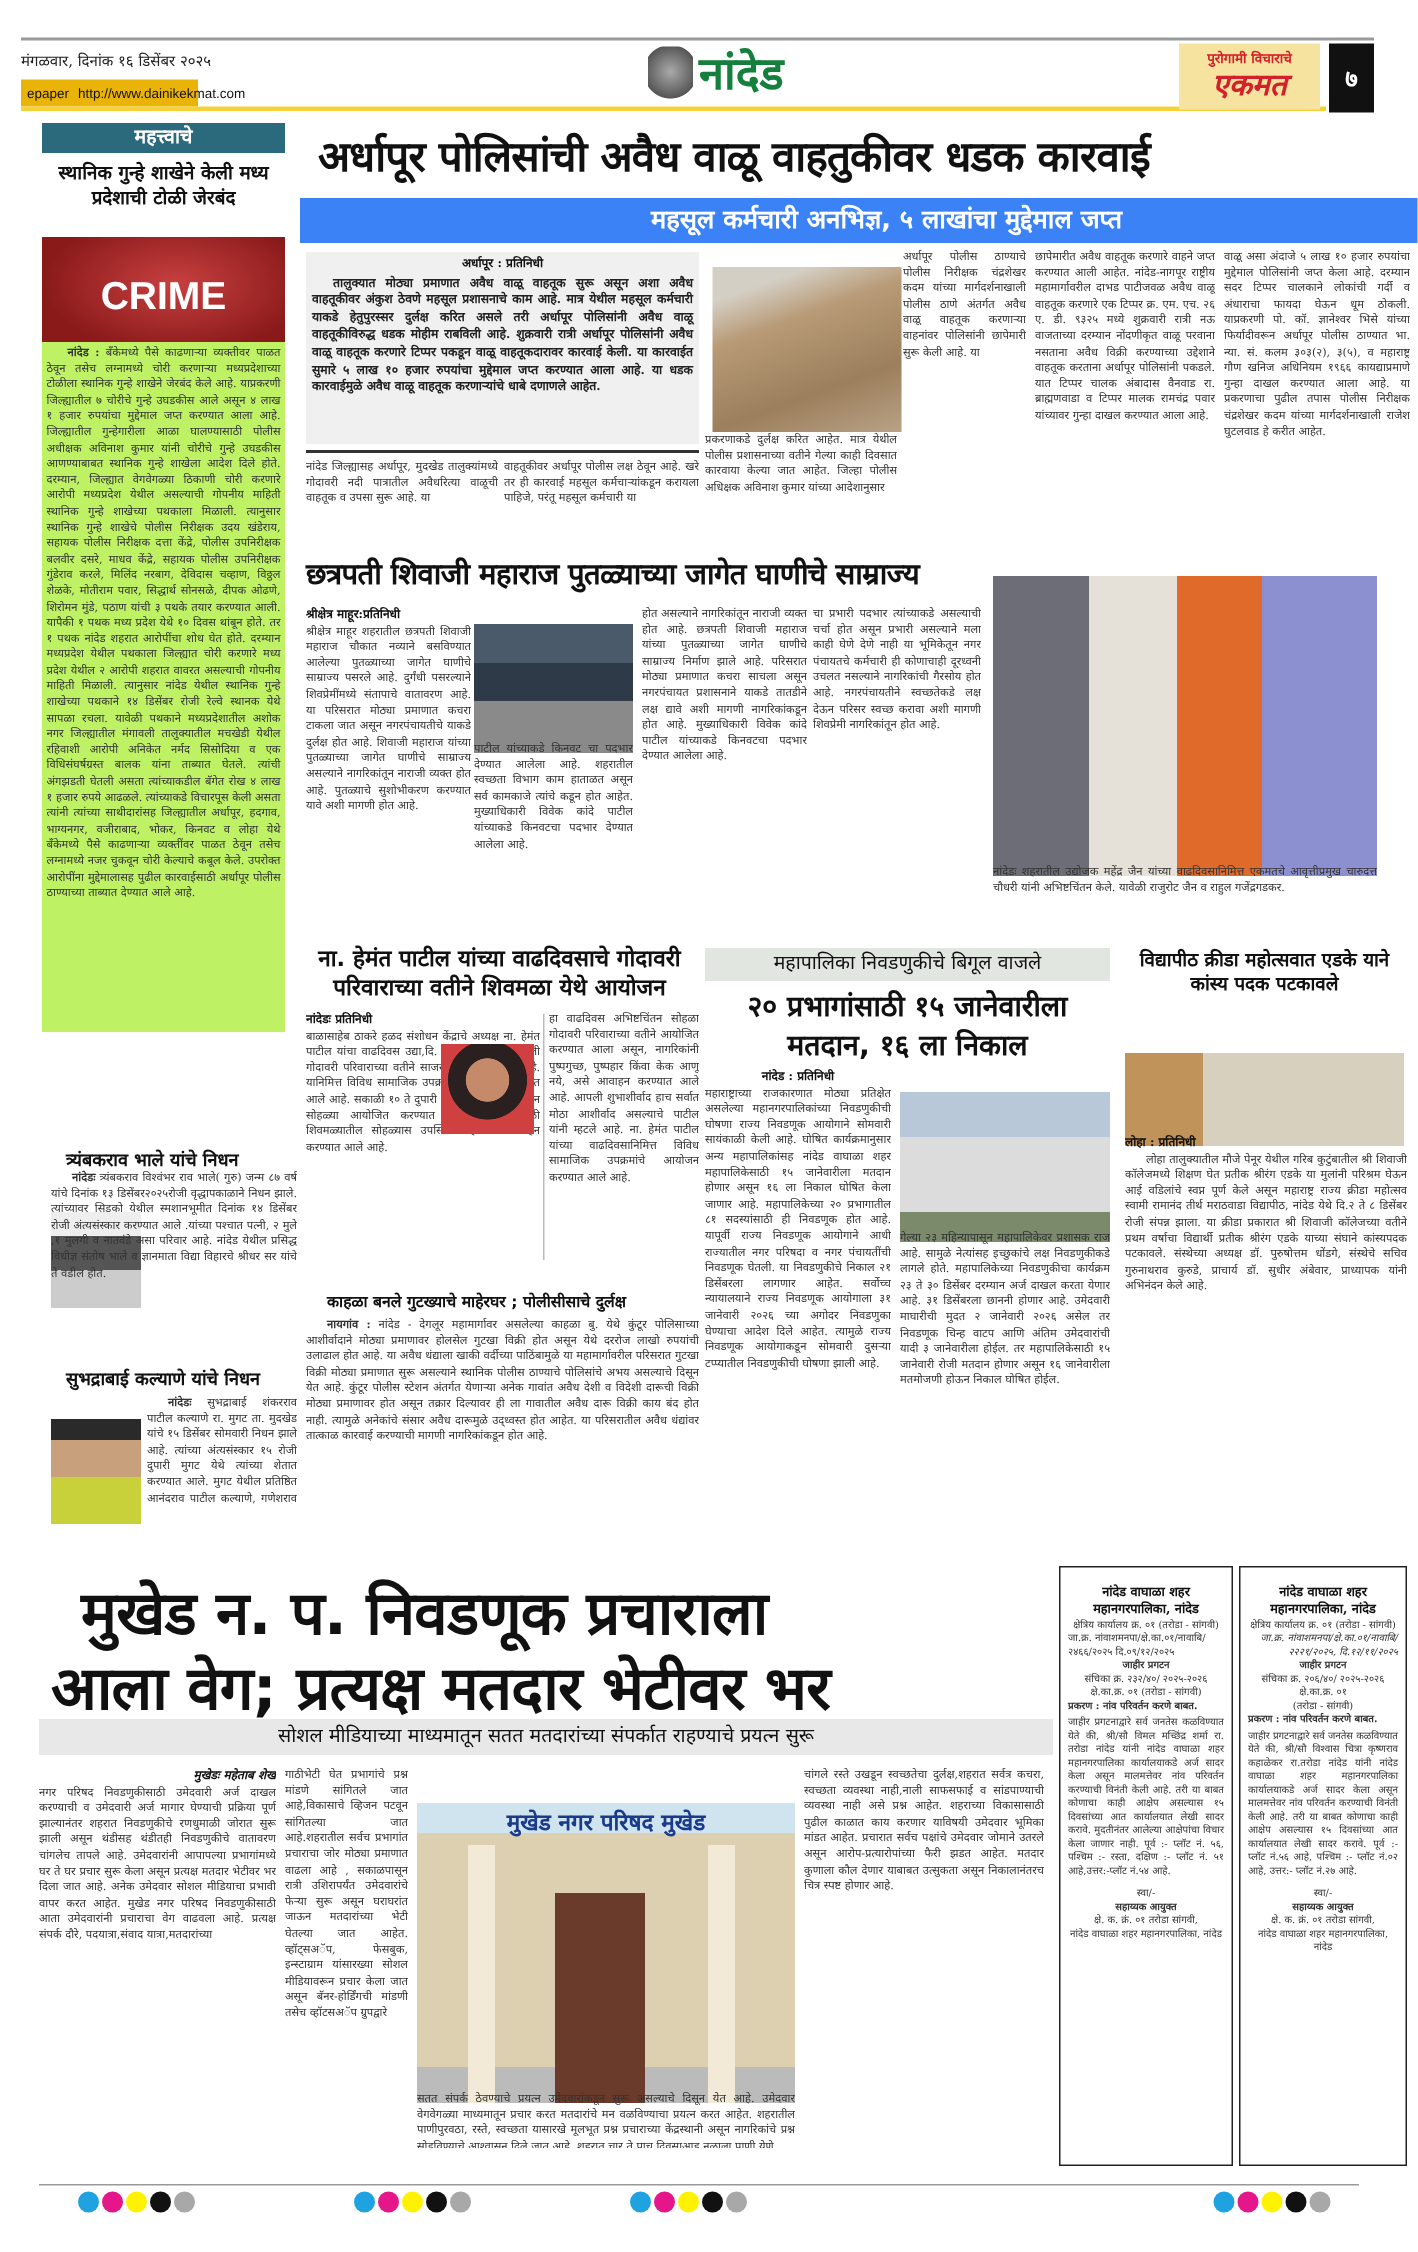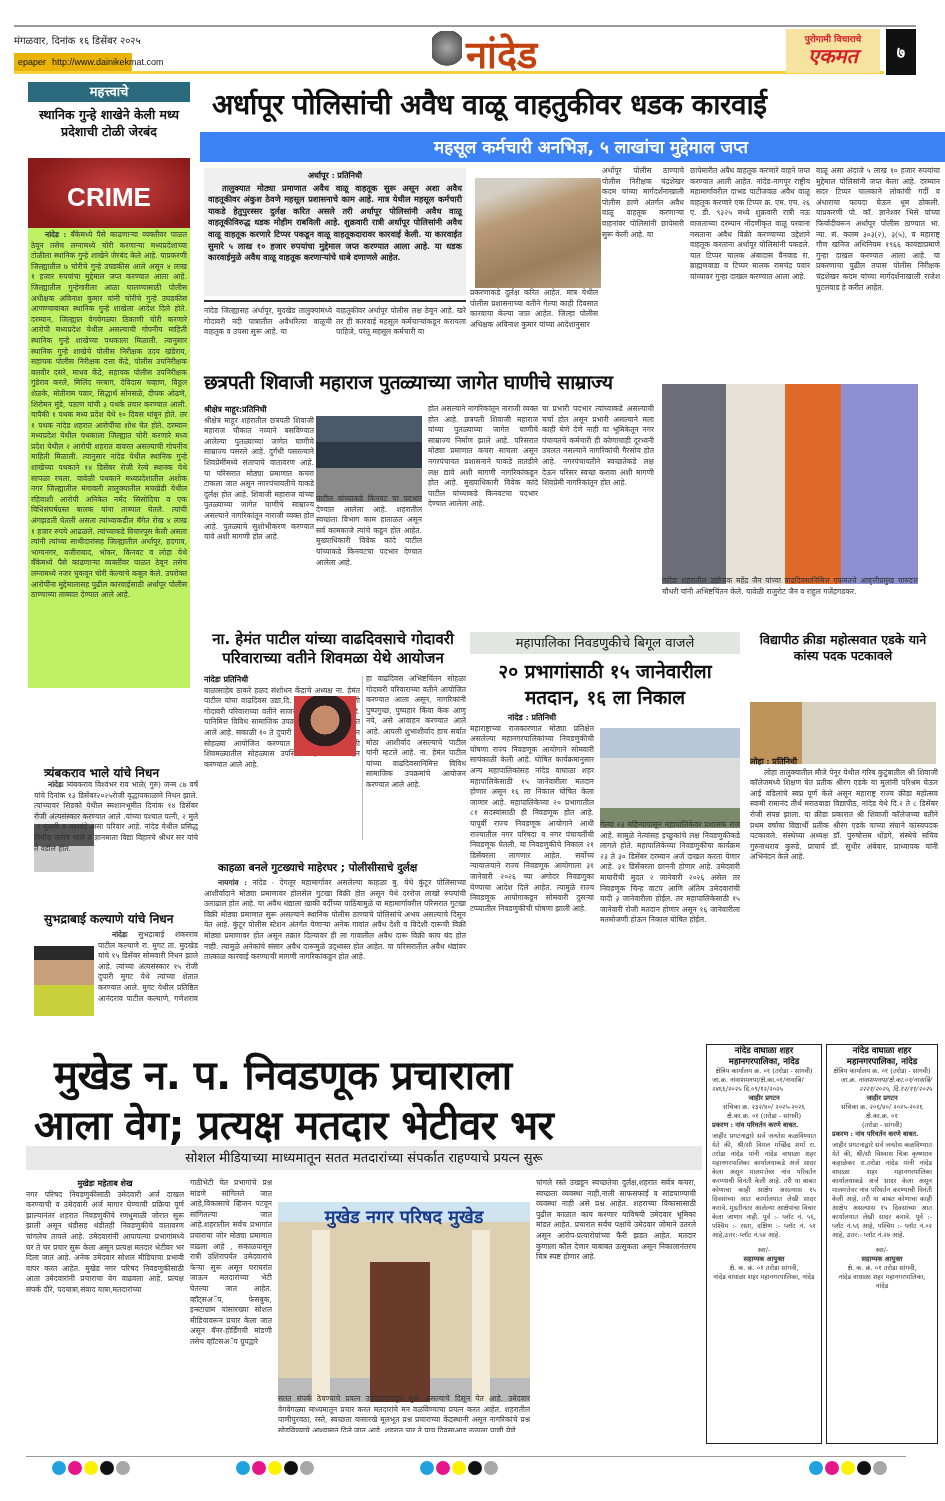--- a/index.html
+++ b/index.html
@@ -7,38 +7,38 @@
   body { font-family: "DejaVu Serif", serif; color: #222; position: relative; }
   .abs { position: absolute; }
   .txt { font-size: 7.5px; line-height: 10.6px; text-align: justify; color: #333; overflow: hidden; }
   .txt p { text-indent: 14px; }
   .dateline { font-weight: bold; font-size: 8px; color: #111; margin-bottom: 1px; }
   .photo { background: #8a7a68; overflow: hidden; position: absolute; margin-top: 12px; }
   .hl { font-family: "DejaVu Sans", sans-serif; font-weight: bold; color: #111; position: absolute; white-space: nowrap; }
   .rule { position: absolute; background: #333; }
   .vr { position: absolute; width: 1px; background: #bbb; }
   .dot { display: inline-block; width: 14px; height: 14px; border-radius: 50%; margin-right: 2px; }
-  .notice { position: absolute; border: 1.5px solid #222; padding: 0 5px; font-size: 6.6px; line-height: 9px; text-align: center; color: #333; overflow: hidden; background: #fff; }
+  .notice { position: absolute; border: 1.5px solid #222; padding: 12px 5px; font-size: 6.6px; line-height: 9px; text-align: center; color: #333; overflow: hidden; background: #fff; }
   .notice .nt { font-weight: bold; font-size: 8.5px; line-height: 11px; color: #111; }
   .notice .body { text-align: justify; margin-top: 2px; }
   .notice .sig { font-weight: bold; }
 </style>
 </head>
 <body>
 
 <div class="abs" style="left:14px;top:25px;width:902px;height:48px;border-top:2px solid #999;">
   <div class="abs" style="left:0;top:6px;font-size:10px;color:#222;">मंगळवार, दिनांक १६ डिसेंबर २०२५</div>
   <div class="abs" style="left:0;top:26px;width:118px;height:18px;background:#eab308;border-radius:0 0 0 0;display:flex;align-items:center;padding-left:4px;font-family:'Liberation Sans',sans-serif;font-size:9px;color:#111;">
     <span>epaper</span>
     <span style="display:inline-block;width:8px;height:8px;border-radius:50%;background:#d4202a;margin:0 3px;"></span>
     <span>http://www.dainikekmat.com</span>
   </div>
   <div class="abs" style="left:0;top:44px;width:870px;height:3px;background:#f5d23a;"></div>
   <div class="abs" style="left:418px;top:4px;width:30px;height:42px;background:radial-gradient(circle at 50% 40%,#aaa,#555 60%,transparent 62%);"></div>
-  <div class="abs" style="left:452px;top:0;font-family:'DejaVu Sans',sans-serif;font-weight:bold;font-size:38px;color:#c2410c;">नांदेड</div>
+  <div class="abs" style="left:452px;top:0;font-family:'DejaVu Sans',sans-serif;font-weight:bold;font-size:30px;color:#15803d;">नांदेड</div>
   <div class="abs" style="left:772px;top:2px;width:94px;height:44px;background:#f7e3a0;text-align:center;">
     <div style="font-size:9px;color:#d4202a;font-weight:bold;margin-top:3px;">पुरोगामी विचाराचे</div>
     <div style="font-family:'DejaVu Sans',sans-serif;font-weight:bold;font-size:20px;color:#d4202a;line-height:22px;font-style:italic;">एकमत</div>
   </div>
   <div class="abs" style="left:872px;top:2px;width:30px;height:46px;background:#111;color:#fff;display:flex;align-items:center;justify-content:center;font-size:16px;font-weight:bold;">
     <span>७</span>
   </div>
 </div>
 
 <div class="abs" style="left:28px;top:82px;width:162px;height:20px;background:#2a6a7c;color:#fff;text-align:center;font-family:'DejaVu Sans',sans-serif;font-weight:bold;font-size:13px;line-height:20px;">
@@ -124,26 +124,26 @@
   <div class="dateline">लोहा : प्रतिनिधी</div>
   <p>लोहा तालुक्यातील मौजे पेनूर येथील गरिब कुटुंबातील श्री शिवाजी कॉलेजमध्ये शिक्षण घेत प्रतीक श्रीरंग एडके या मुलांनी परिश्रम घेऊन आई वडिलांचे स्वप्न पूर्ण केले असून महाराष्ट्र राज्य क्रीडा महोत्सव स्वामी रामानंद तीर्थ मराठवाडा विद्यापीठ, नांदेड येथे दि.२ ते ८ डिसेंबर रोजी संपन्न झाला. या क्रीडा प्रकारात श्री शिवाजी कॉलेजच्या वतीने प्रथम वर्षाचा विद्यार्थी प्रतीक श्रीरंग एडके याच्या संघाने कांस्यपदक पटकावले. संस्थेच्या अध्यक्ष डॉ. पुरुषोत्तम धोंडगे, संस्थेचे सचिव गुरुनाथराव कुरुडे, प्राचार्य डॉ. सुधीर अंबेवार, प्राध्यापक यांनी अभिनंदन केले आहे.</p>
 </div>
 
 <div class="hl" style="left:54px;top:1046px;font-size:40px;letter-spacing:-0.5px;">मुखेड न. प. निवडणूक प्रचाराला</div>
 <div class="hl" style="left:34px;top:1096px;font-size:40px;letter-spacing:-0.5px;">आला वेग; प्रत्यक्ष मतदार भेटीवर भर</div>
 <div class="abs" style="left:26px;top:1146px;width:676px;height:24px;background:#e8e8e8;text-align:center;font-family:'DejaVu Sans',sans-serif;font-size:13px;line-height:24px;color:#111;">
   <span>सोशल मीडियाच्या माध्यमातून सतत मतदारांच्या संपर्कात राहण्याचे प्रयत्न सुरू</span>
 </div>
 <div class="abs txt" style="left:26px;top:1178px;width:158px;height:252px;">
-  <div class="dateline" style="text-align:center;">मुखेडः महेताब शेख</div>
+  <div class="dateline" style="text-align:right;font-style:italic;">मुखेडः महेताब शेख</div>
   <span>नगर परिषद निवडणुकीसाठी उमेदवारी अर्ज दाखल करण्याची व उमेदवारी अर्ज मागार घेण्याची प्रक्रिया पूर्ण झाल्यानंतर शहरात निवडणुकीचे रणधुमाळी जोरात सुरू झाली असून थंडीसह थंडीतही निवडणुकीचे वातावरण चांगलेच तापले आहे. उमेदवारांनी आपापल्या प्रभागांमध्ये घर ते घर प्रचार सुरू केला असून प्रत्यक्ष मतदार भेटीवर भर दिला जात आहे. अनेक उमेदवार सोशल मीडियाचा प्रभावी वापर करत आहेत. मुखेड नगर परिषद निवडणुकीसाठी आता उमेदवारांनी प्रचाराचा वेग वाढवला आहे. प्रत्यक्ष संपर्क दौरे, पदयात्रा,संवाद यात्रा,मतदारांच्या</span>
 </div>
 <div class="abs txt" style="left:190px;top:1178px;width:82px;height:252px;">गाठीभेटी घेत प्रभागांचे प्रश्न मांडणे सांगितले जात आहे,विकासाचे व्हिजन पटवून सांगितल्या जात आहे.शहरातील सर्वच प्रभागांत प्रचाराचा जोर मोठ्या प्रमाणात वाढला आहे , सकाळपासून रात्री उशिरापर्यंत उमेदवारांचे फेऱ्या सुरू असून घराघरांत जाऊन मतदारांच्या भेटी घेतल्या जात आहेत. व्हॉट्सअॅप, फेसबुक, इन्स्टाग्राम यांसारख्या सोशल मीडियावरून प्रचार केला जात असून बॅनर-होर्डिंगची मांडणी तसेच व्हॉटसअॅप ग्रुपद्वारे</div>
 <div class="photo" style="left:278px;top:1190px;width:252px;height:200px;background:linear-gradient(180deg,#cfe4ef 0 10%,#ddd0b0 10% 88%,#bbb 88%);">
-  <div style="position:absolute;top:2px;left:0;right:0;text-align:center;font-family:'DejaVu Sans',sans-serif;font-weight:bold;font-size:18px;color:#1a3a8a;">मुखेड नगर परिषद मुखेड</div>
+  <div style="position:absolute;top:2px;left:0;right:0;text-align:center;font-family:'DejaVu Sans',sans-serif;font-weight:bold;font-size:15px;color:#1a3a8a;">मुखेड नगर परिषद मुखेड</div>
   <div style="position:absolute;left:92px;top:60px;width:60px;height:140px;background:#6a3a2a;"></div>
   <div style="position:absolute;left:34px;top:28px;width:18px;height:172px;background:#f2ead6;"></div>
   <div style="position:absolute;left:194px;top:28px;width:18px;height:172px;background:#f2ead6;"></div>
 </div>
 <div class="abs txt" style="left:278px;top:1394px;width:252px;height:38px;">सतत संपर्क ठेवण्याचे प्रयत्न उमेदवारांकडून सुरू असल्याचे दिसून येत आहे. उमेदवार वेगवेगळ्या माध्यमातून प्रचार करत मतदारांचे मन वळविण्याचा प्रयत्न करत आहेत. शहरातील पाणीपुरवठा, रस्ते, स्वच्छता यासारखे मूलभूत प्रश्न प्रचाराच्या केंद्रस्थानी असून नागरिकांचे प्रश्न सोडविण्याचे आश्वासन दिले जात आहे. शहरात चार ते पाच दिवसाआड नळाला पाणी येणे,</div>
 <div class="abs txt" style="left:536px;top:1178px;width:160px;height:252px;">चांगले रस्ते उखडून स्वच्छतेचा दुर्लक्ष,शहरात सर्वत्र कचरा, स्वच्छता व्यवस्था नाही,नाली साफसफाई व सांडपाण्याची व्यवस्था नाही असे प्रश्न आहेत. शहराच्या विकासासाठी पुढील काळात काय करणार याविषयी उमेदवार भूमिका मांडत आहेत. प्रचारात सर्वच पक्षांचे उमेदवार जोमाने उतरले असून आरोप-प्रत्यारोपांच्या फैरी झडत आहेत. मतदार कुणाला कौल देणार याबाबत उत्सुकता असून निकालानंतरच चित्र स्पष्ट होणार आहे.</div>
 
 <div class="notice" style="left:706px;top:1044px;width:116px;height:400px;">
   <div class="nt">नांदेड वाघाळा शहर</div>
   <div class="nt">महानगरपालिका, नांदेड</div>

